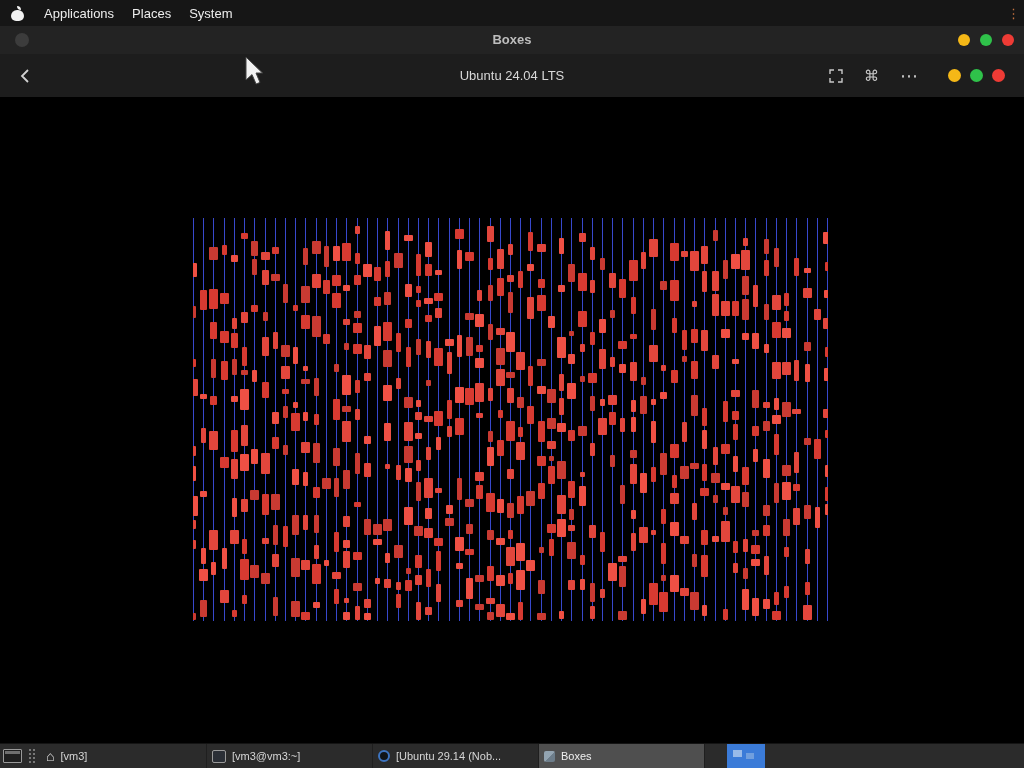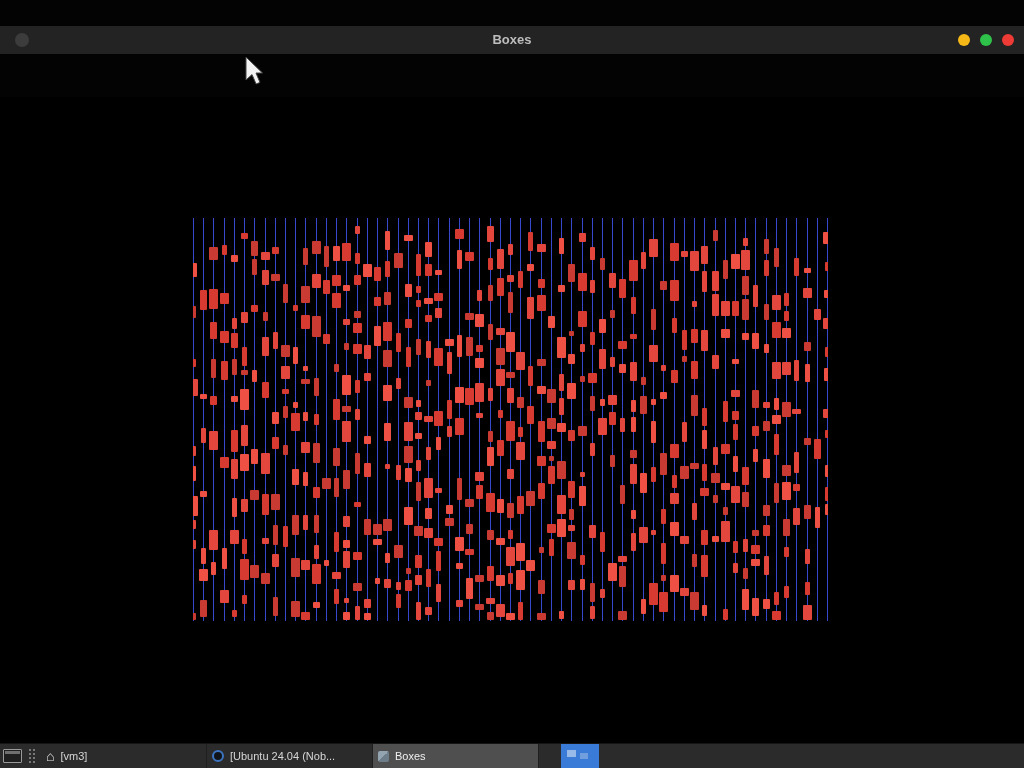--- a/index.html
+++ b/index.html
@@ -61,31 +61,60 @@
   .pager::after{content:"";position:absolute;left:19px;top:9px;width:8px;height:6px;background:#7fa9e0;opacity:.8;}
   .tail{flex:1;}
 
   svg{display:block;}
 </style>
 </head>
 <body>
 
 <div class="screen">
 
+  <div class="menubar">
+    <span class="apple"></span>
+    <span class="menu-item">Applications</span>
+    <span class="menu-item">Places</span>
+    <span class="menu-item">System</span>
+    <span class="mb-right">⋮</span>
+  </div>
 
   <div class="titlebar">
     <span class="tb-status"></span>
     <div class="tb-title">Boxes</div>
     <div class="row1">
       <span class="circle c-yellow"></span>
       <span class="circle c-green"></span>
       <span class="circle c-red"></span>
     </div>
   </div>
 
+  <div class="headerbar">
+    <span class="back-btn">
+      <svg width="10" height="16" viewBox="0 0 10 16">
+        <polyline points="8,2 2,8 8,14" fill="none" stroke="#d2d2d2" stroke-width="1.8"></polyline>
+      </svg>
+    </span>
+    <div class="hb-title">Ubuntu 24.04 LTS</div>
+    <div class="hb-icons">
+      <span>
+        <svg width="14" height="14" viewBox="0 0 14 14">
+          <path d="M1 5 V1 H5 M9 1 H13 V5 M13 9 V13 H9 M5 13 H1 V9" fill="none" stroke="#c9c9c9" stroke-width="1.4"></path>
+        </svg>
+      </span>
+      <span class="glyph">⌘</span>
+      <span class="menu-glyph">⋯</span>
+    </div>
+    <div class="row2">
+      <span class="circle c-yellow"></span>
+      <span class="circle c-green"></span>
+      <span class="circle c-red"></span>
+    </div>
+  </div>
 
   <div class="display">
     <div id="pattern">
         <div class="pcol" style="left: 0px; background: rgb(56, 72, 204);"></div>
         <div class="pblk" style="left: -3px; top: 45px; width: 7px; height: 14px; background: rgb(239, 80, 68);"></div>
         <div class="pblk" style="left: -2px; top: 88px; width: 5px; height: 12px; background: rgb(201, 58, 50);"></div>
         <div class="pblk" style="left: -2px; top: 141px; width: 5px; height: 8px; background: rgb(215, 58, 49);"></div>
         <div class="pblk" style="left: -4px; top: 161px; width: 9px; height: 17px; background: rgb(226, 70, 60);"></div>
         <div class="pblk" style="left: -2px; top: 228px; width: 5px; height: 10px; background: rgb(226, 70, 60);"></div>
         <div class="pblk" style="left: -2px; top: 248px; width: 5px; height: 15px; background: rgb(239, 80, 68);"></div>
@@ -731,22 +760,26 @@
     <div class="tb-left">
       <span class="desk-icon"></span>
       <span class="grip"></span>
     </div>
     <div class="taskbar-items">
         <div class="task-btn">
           <span class="ticon home-icon">⌂</span>
           <span class="tlabel">[vm3]</span>
         </div>
         <div class="task-btn">
+          <span class="ticon terminal-icon"></span>
+          <span class="tlabel">[vm3@vm3:~]</span>
+        </div>
+        <div class="task-btn">
           <span class="ticon vm-viewer-icon"></span>
-          <span class="tlabel">[Ubuntu 24.04 (Nob...</span>
+          <span class="tlabel">[Ubuntu 29.14 (Nob...</span>
         </div>
         <div class="task-btn active">
           <span class="ticon boxes-icon"></span>
           <span class="tlabel">Boxes</span>
         </div>
       </div>
     <div class="pager"></div>
     <div class="tail"></div>
   </div>
 

